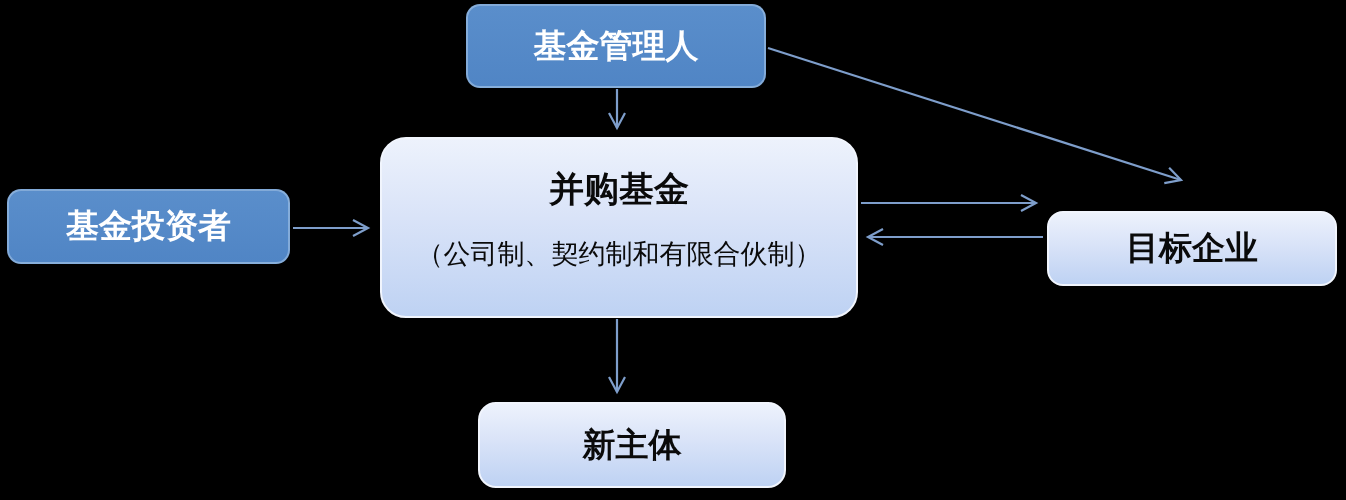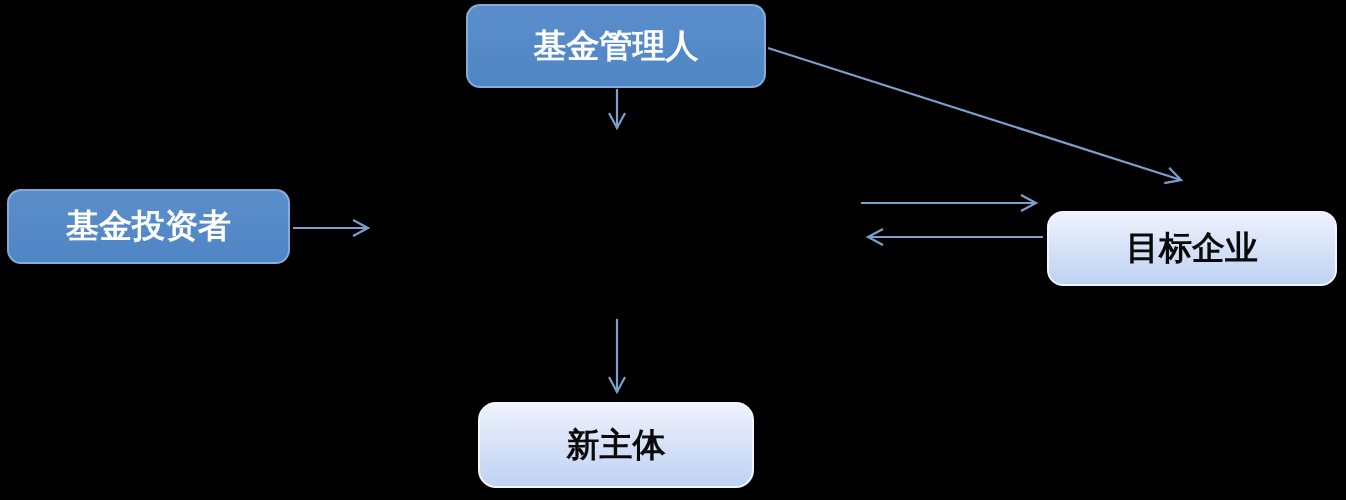--- a/index.html
+++ b/index.html
@@ -42,21 +42,21 @@
     background: linear-gradient(180deg, #EDF2FC 0%, #D9E3F8 45%, #BED2F3 100%);
     border: 2px solid #F1F5FD;
     border-radius: 16px;
     color: #0a0a0a;
     font-weight: 700;
   }
   #node-fund-manager   { left: 466px; top: 4px;   width: 300px; height: 84px; font-size: 33px; }
   #node-fund-investor  { left: 7px;   top: 189px; width: 283px; height: 75px; font-size: 33px; }
   #node-ma-fund        { left: 380px; top: 137px; width: 478px; height: 181px; border-radius: 26px; flex-direction: column; justify-content: flex-start; }
   #node-target-company { left: 1047px; top: 185px; width: 290px; height: 75px; font-size: 33px; margin-top: 26px; }
-  #node-new-entity     { left: 478px; top: 402px; width: 276px; height: 86px; font-size: 33px; border-radius: 18px; }
+  #node-new-entity     { left: 478px; top: 402px; width: 308px; height: 86px; font-size: 33px; border-radius: 18px; }
   .ma-fund-title {
     margin-top: 30px;
     font-size: 35px;
     font-weight: 700;
     line-height: 40px;
   }
   .ma-fund-subtitle {
     margin-top: 28px;
     font-size: 27px;
     font-weight: 400;
@@ -84,20 +84,24 @@
   </svg>
 
   <div class="node node-solid" id="node-fund-investor">
     <span>基金投资者</span>
   </div>
 
   <div class="node node-solid" id="node-fund-manager">
     <span>基金管理人</span>
   </div>
 
+  <div class="node node-light" id="node-ma-fund">
+    <div class="ma-fund-title">并购基金</div>
+    <div class="ma-fund-subtitle">（公司制、契约制和有限合伙制）</div>
+  </div>
 
   <div class="node node-light" id="node-target-company">
     <span>目标企业</span>
   </div>
 
   <div class="node node-light" id="node-new-entity">
     <span>新主体</span>
   </div>
 
 </div>

